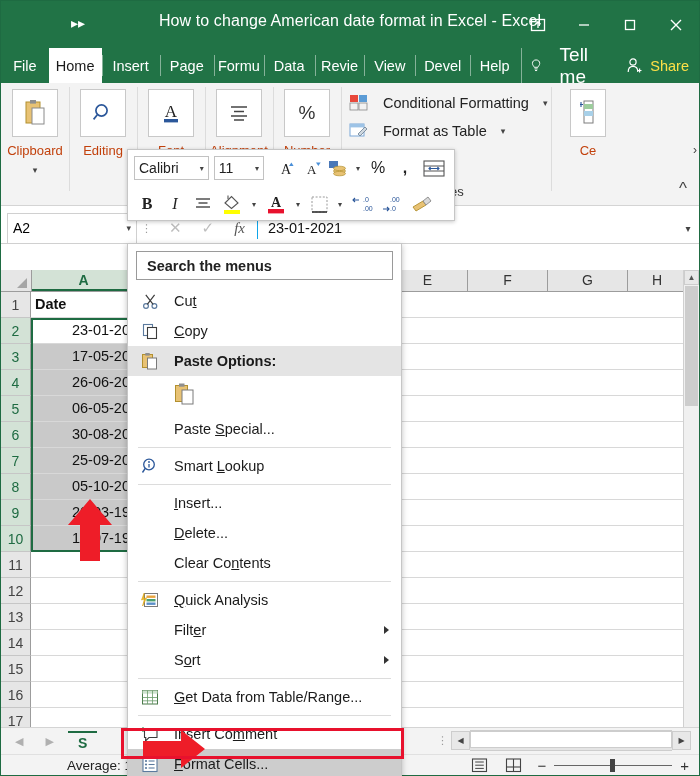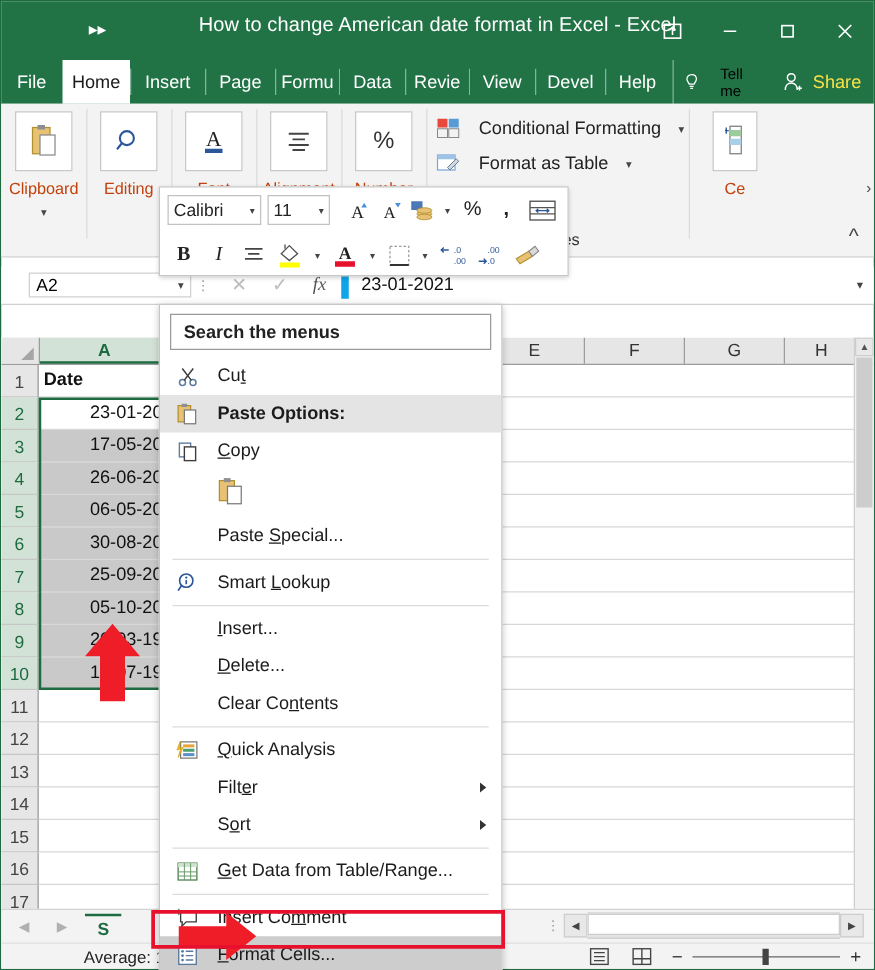--- a/index.html
+++ b/index.html
@@ -22,21 +22,21 @@
   .tb-btn svg{display:block;}
 
   
   .tabrow{height:35px;background:#217346;display:flex;align-items:stretch;position:relative;}
   .tab{display:flex;align-items:center;justify-content:center;color:#fff;font-size:14.5px;
        padding:0 7px;white-space:nowrap;overflow:hidden;position:relative;}
   .tab + .tab::before{content:"";position:absolute;left:0;top:7px;bottom:7px;width:1px;background:#4b8f६8;}
   .tab.sep::before{content:"";position:absolute;left:0;top:7px;bottom:7px;width:1px;background:rgba(255,255,255,.45);}
   .tab.active{background:#fff;color:#1a1a1a;}
   .tab-file{padding:0 14px;}
-  .tellme{display:flex;align-items:center;gap:17px;color:#000000;font-size:12px;padding:0 8px;}
+  .tellme{display:flex;align-items:center;gap:17px;color:#ffffff;font-size:19px;padding:0 8px;}
   .share{display:flex;align-items:center;gap:5px;color:#fde047;font-size:14.5px;padding:0 10px;}
 
   
   .ribbon{height:122px;background:#f3f3f3;border-bottom:1px solid #d4d4d4;position:relative;}
   .rgroups{display:flex;height:100%;align-items:flex-start;}
   .rgroup{width:68px;height:100%;display:flex;flex-direction:column;align-items:center;
           padding-top:6px;box-sizing:border-box;position:relative;}
   .rgroup + .rgroup::before{content:"";position:absolute;left:0;top:4px;height:104px;width:1px;background:#dcdcdc;}
   .rg-icon{width:44px;height:46px;border:1px solid #c8c8c8;background:#fff;display:flex;
            align-items:center;justify-content:center;}
@@ -61,25 +61,25 @@
   .mb-row{display:flex;align-items:center;height:36px;padding:0 6px;box-sizing:border-box;gap:2px;}
   .mb-combo{height:24px;border:1px solid #c2c2c2;display:flex;align-items:center;
             justify-content:space-between;padding:0 4px;font-size:14px;color:#222;box-sizing:border-box;}
   .mb-font{width:78px;} .mb-size{width:52px;}
   .mb-btn{width:26px;height:26px;display:flex;align-items:center;justify-content:center;
           font-size:14.5px;color:#222;}
   .mb-caret{font-size:8px;color:#444;width:12px;text-align:center;}
 
   
   .fbar{height:30px;background:#fff;border-bottom:1px solid #d0d0d0;display:flex;align-items:center;}
-  .namebox{width:130px;height:20px;margin-left:22px;border:1px solid #d0d0d0;display:flex;
+  .namebox{width:130px;height:31px;margin-left:6px;border:1px solid #d0d0d0;display:flex;
            align-items:center;justify-content:space-between;padding:0 5px;font-size:14px;box-sizing:border-box;}
   .fb-grip{width:20px;text-align:center;color:#9a9a9a;font-size:11px;letter-spacing:1px;}
   .fb-icons{display:flex;align-items:center;gap:20px;padding:0 12px;color:#bdbdbd;font-size:15px;}
-  .fb-input{flex:1;height:22px;border-left:6px solid #0ea5e9;display:flex;align-items:center;
+  .fb-input{flex:1;height:22px;border-left:1px solid #0ea5e9;display:flex;align-items:center;
             padding-left:10px;font-size:14.5px;color:#111;}
   .fb-drop{width:22px;text-align:center;color:#444;font-size:10px;}
 
   
   .gridwrap{position:absolute;left:0;right:0;top:269px;bottom:47px;background:#fff;overflow:hidden;}
   .colhead{display:flex;height:21px;background:#e6e6e6;border-bottom:1px solid #9c9c9c;}
   .corner{width:30px;border-right:1px solid #9c9c9c;position:relative;background:#e6e6e6;}
   .corner::after{content:"";position:absolute;right:4px;bottom:3px;border-style:solid;
                  border-width:0 0 10px 10px;border-color:transparent transparent #a6a6a6 transparent;}
   .ch{border-right:1px solid #9c9c9c;text-align:center;font-size:14px;color:#333;line-height:21px;
@@ -533,39 +533,39 @@
       <span class="ctx-ico">
         <svg width="17" height="17" viewBox="0 0 17 17">
             <circle cx="4" cy="13" r="2.4" fill="none" stroke="#5b7a9e" stroke-width="1.2"></circle>
             <circle cx="12.4" cy="13" r="2.4" fill="none" stroke="#5b7a9e" stroke-width="1.2"></circle>
             <path d="M5.3 11.3 L12.6 1.8 M11.1 11.3 L3.8 1.8" stroke="#3c3c3c" stroke-width="1.2"></path>
           </svg>
       </span>
       <span>Cu<u>t</u></span>
     </div>
 
+    <div class="ctx-item">
+      <span class="ctx-ico">
+        <svg width="17" height="17" viewBox="0 0 17 17">
+            <rect x="1.5" y="1.5" width="9" height="11" fill="#fff" stroke="#5b7a9e" stroke-width="1.1"></rect>
+            <rect x="5.5" y="4.5" width="9" height="11" fill="#fff" stroke="#3c3c3c" stroke-width="1.1"></rect>
+          </svg>
+      </span>
+      <span><u>C</u>opy</span>
+    </div>
+
     <div class="ctx-item hl">
       <span class="ctx-ico">
         <svg width="18" height="18" viewBox="0 0 18 18">
             <rect x="1.5" y="2.5" width="10" height="13" fill="#e8c274" stroke="#b2902f" stroke-width="1"></rect>
             <rect x="4.3" y="1" width="4.4" height="2.6" fill="#8f8f8f"></rect>
             <rect x="6.5" y="6" width="9" height="11" fill="#fff" stroke="#7a7a7a" stroke-width="1"></rect>
           </svg>
       </span>
       <span>Paste Options:</span>
-    </div>
-
-    <div class="ctx-item">
-      <span class="ctx-ico">
-        <svg width="17" height="17" viewBox="0 0 17 17">
-            <rect x="1.5" y="1.5" width="9" height="11" fill="#fff" stroke="#5b7a9e" stroke-width="1.1"></rect>
-            <rect x="5.5" y="4.5" width="9" height="11" fill="#fff" stroke="#3c3c3c" stroke-width="1.1"></rect>
-          </svg>
-      </span>
-      <span><u>C</u>opy</span>
     </div>
 
     <div class="ctx-paste-row">
       <span>
         <svg width="22" height="24" viewBox="0 0 22 24">
             <rect x="1.5" y="3.5" width="12" height="16" fill="#e8c274" stroke="#b2902f" stroke-width="1"></rect>
             <rect x="5" y="1.5" width="5.5" height="3.2" fill="#8f8f8f"></rect>
             <rect x="8" y="8" width="11" height="14" fill="#fff" stroke="#7a7a7a" stroke-width="1"></rect>
           </svg>
       </span>

